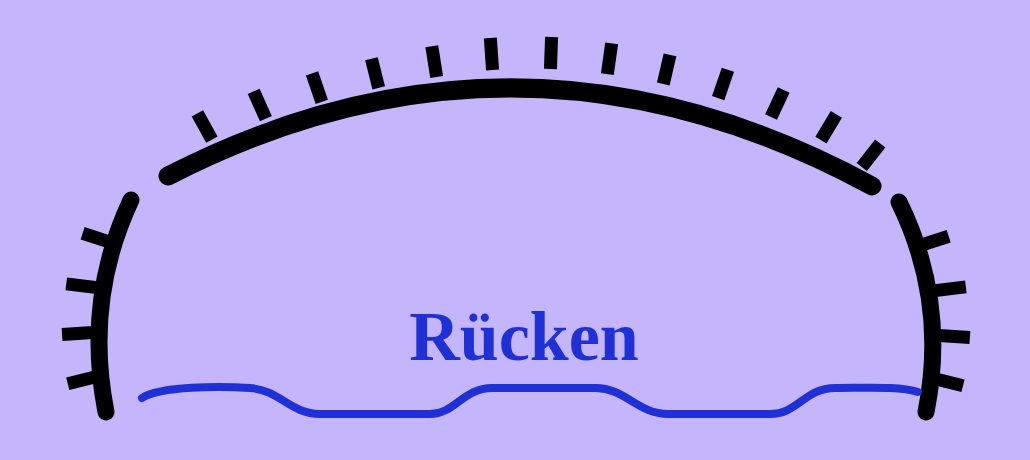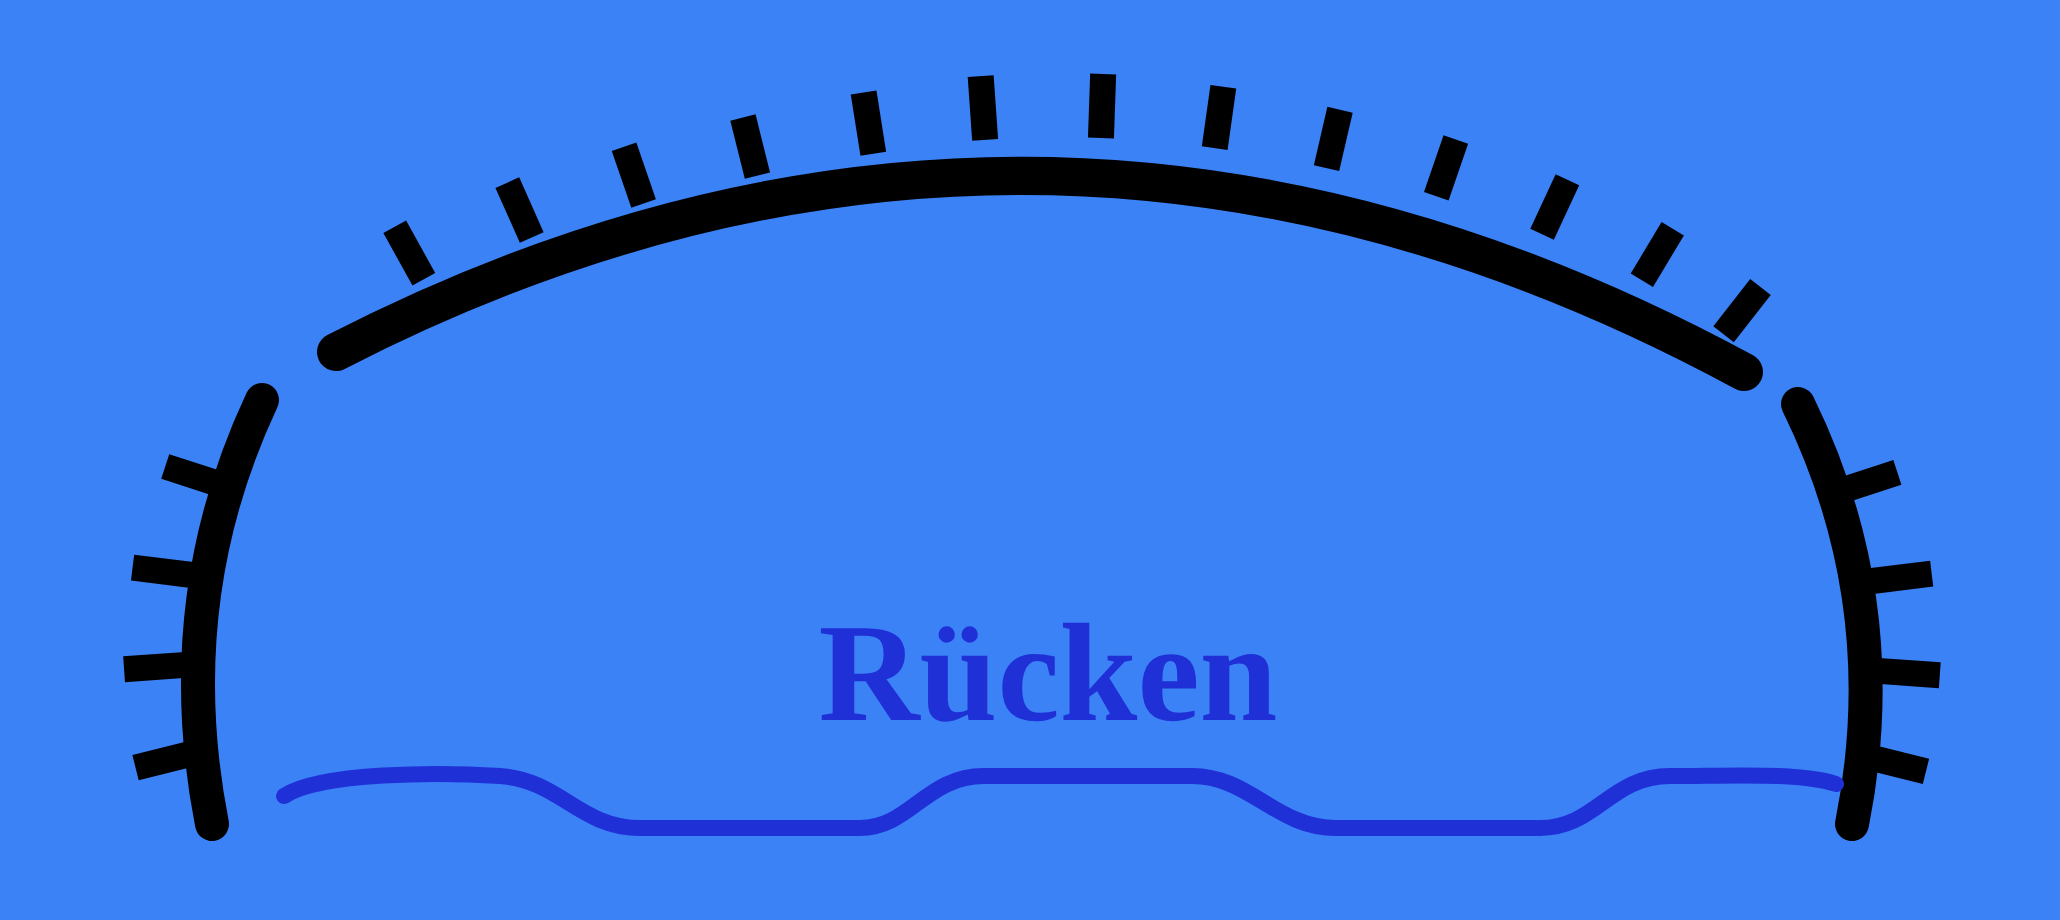--- a/index.html
+++ b/index.html
@@ -7,21 +7,21 @@
     padding: 0;
     background: #ffffff;
   }
   body {
     font-family: "Liberation Serif", serif;
   }
   #stage {
     position: relative;
     width: 1030px;
     height: 460px;
-    background: #3b82f6;
+    background: #c4b5fd;
     overflow: hidden;
   }
   #figure {
     position: absolute;
     left: 0;
     top: 0;
     width: 1030px;
     height: 460px;
     display: block;
   }

